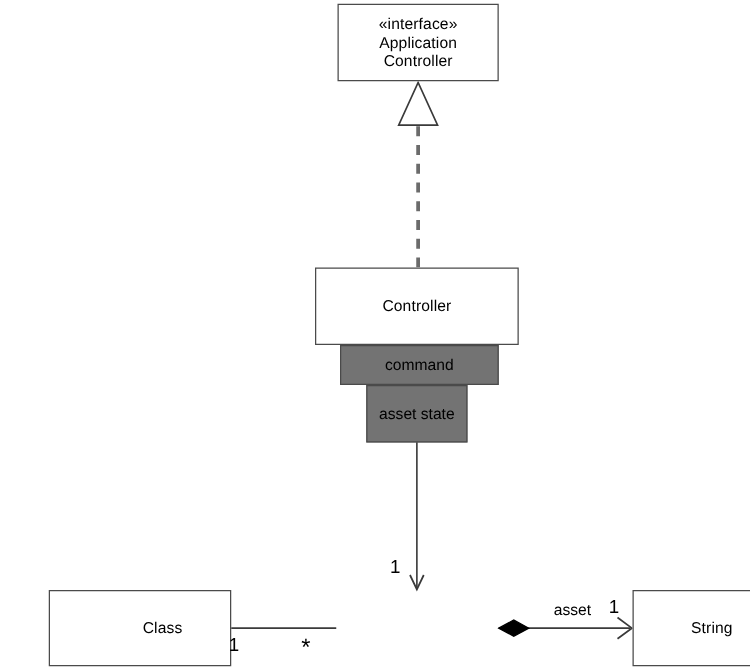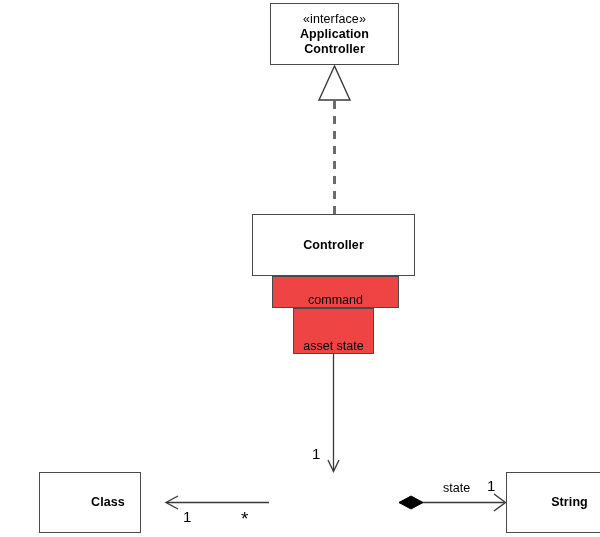--- a/index.html
+++ b/index.html
@@ -32,31 +32,31 @@
     z-index: 3;
   }
   .uml-box .stereotype {
     font-size: 12.5px;
     font-weight: normal;
     line-height: 15px;
     letter-spacing: 0.1px;
   }
   .uml-box .cls-name {
     font-size: 12.5px;
-    font-weight: bold;
+    font-weight: normal;
     line-height: 15px;
     letter-spacing: 0.1px;
   }
   .attr-box {
     position: absolute;
     box-sizing: border-box;
     border: 1px solid #4a4a4a;
-    background: #ef4444;
+    background: #737373;
     display: flex;
-    align-items: flex-end;
+    align-items: center;
     justify-content: center;
     font-size: 12.5px;
     color: #000000;
     z-index: 4;
   }
   .edge-label {
     position: absolute;
     font-size: 15px;
     color: #000000;
     line-height: 1;
@@ -124,32 +124,32 @@
   </div>
 
   <div class="attr-box" style="left:236px; top:276px; width:127px; height:32px;">
     <span>command</span>
   </div>
 
   <div class="attr-box" style="left:257px; top:308px; width:81px; height:46px;">
     <span>asset state</span>
   </div>
 
-  <div class="uml-box" style="left:3px; top:472px; width:102px; height:61px;padding-left:36px;">
+  <div class="uml-box" style="left:3px; top:472px; width:146px; height:61px;padding-left:36px;">
     <span class="cls-name">Class</span>
   </div>
 
 
   <div class="uml-box" style="left:470px; top:472px; width:127px; height:61px;">
     <span class="cls-name">String</span>
   </div>
 
   <span class="edge-label" style="left:276px; top:446px;">1</span>
 
   <span class="edge-label" style="left:147px; top:509px;">1</span>
 
   <span class="star-label" style="left:205px; top:509px;">*</span>
 
-  <span class="edge-label small" style="left:407px; top:482px;">state</span>
+  <span class="edge-label small" style="left:407px; top:482px;">asset</span>
 
   <span class="edge-label" style="left:451px; top:478px;">1</span>
 
 </div>
 
 </body></html>

